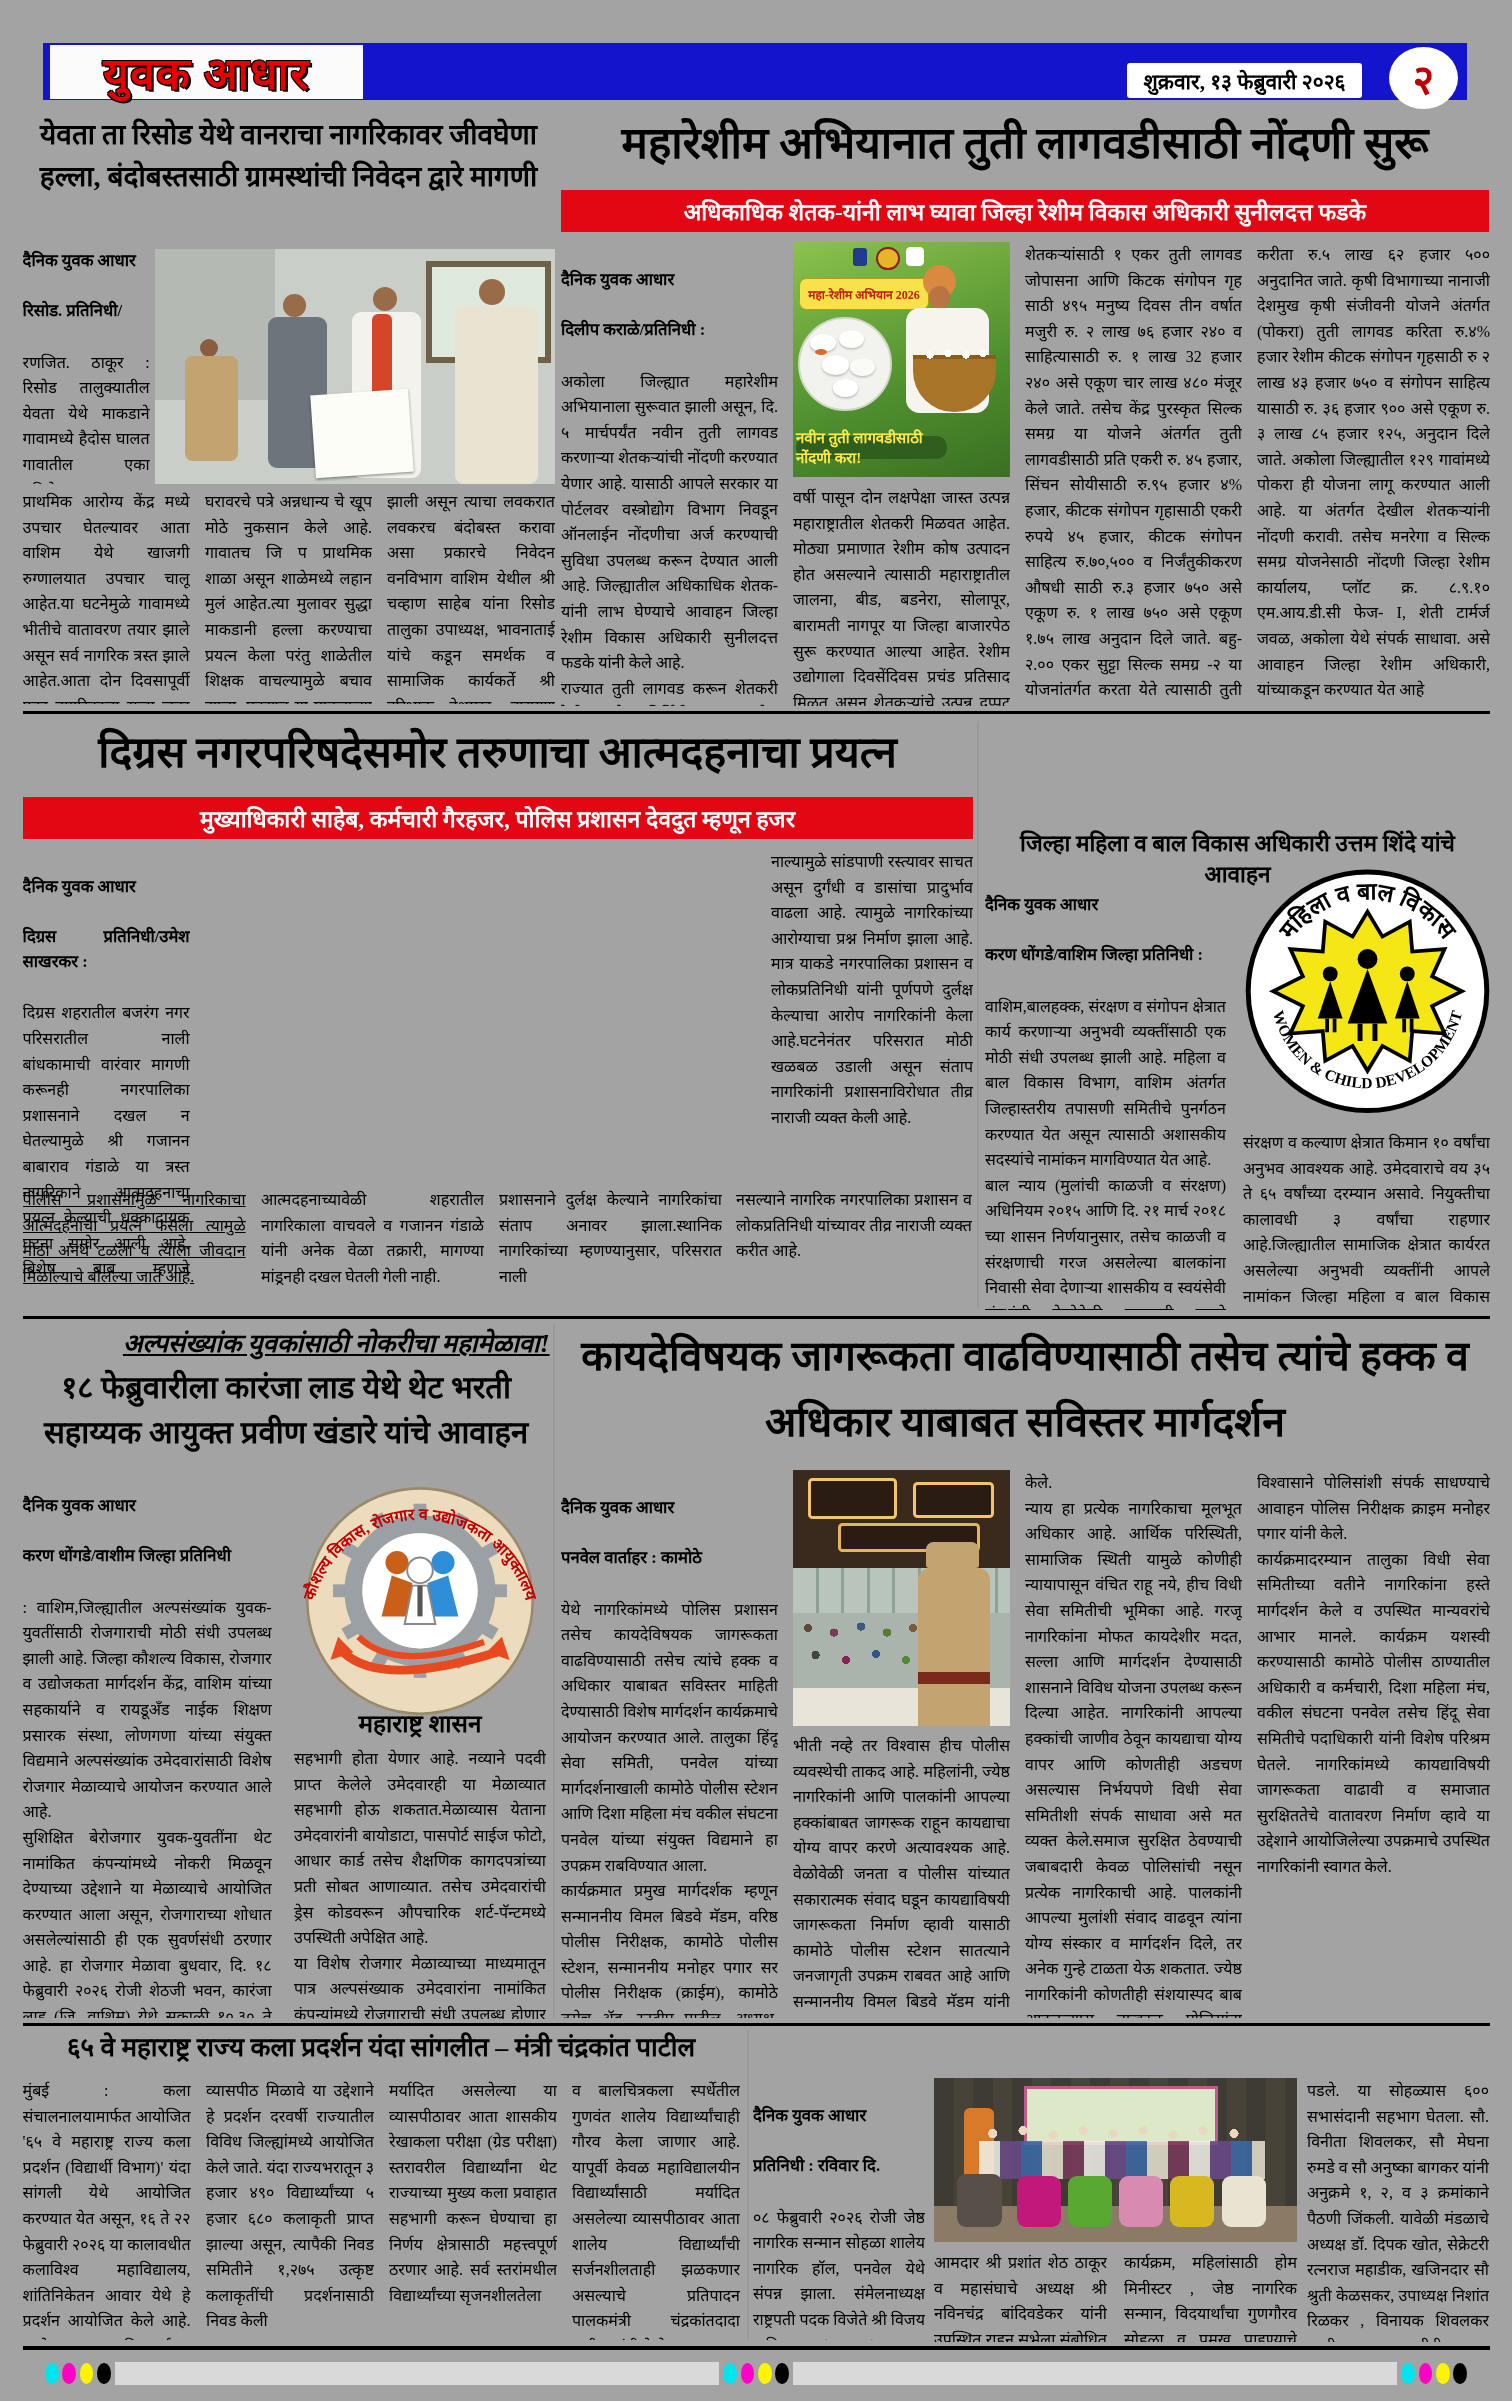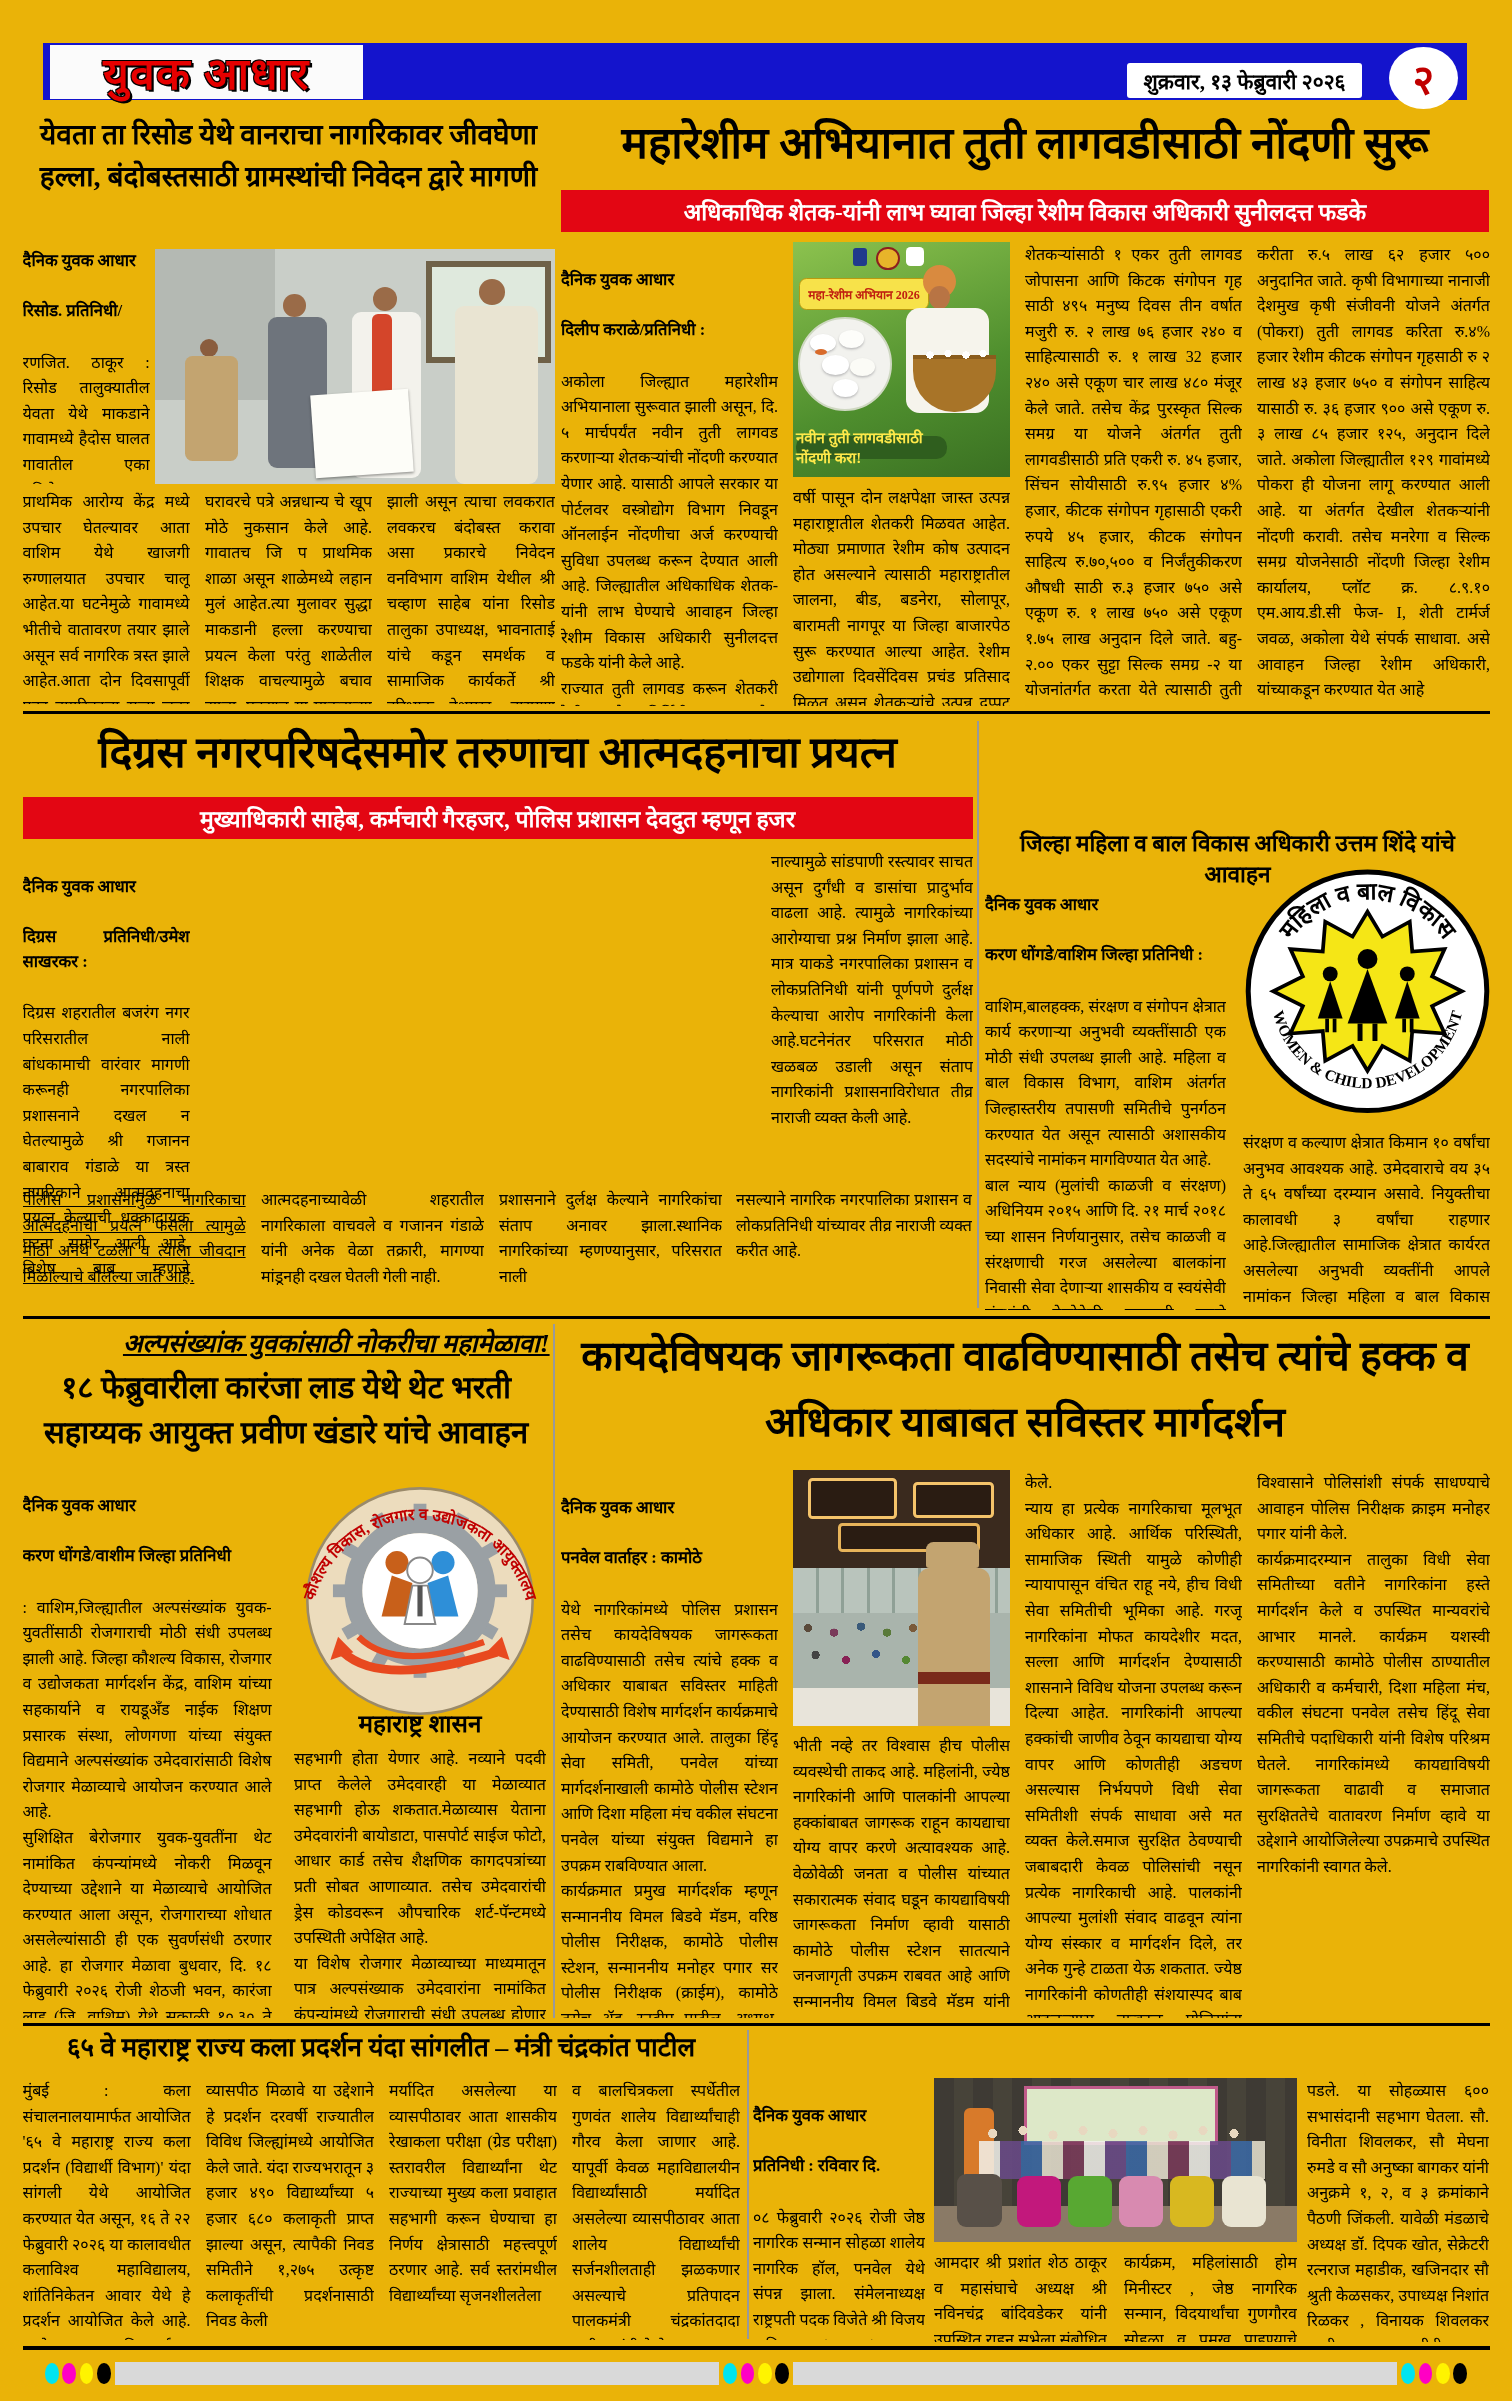--- a/index.html
+++ b/index.html
@@ -1,17 +1,17 @@
 <!DOCTYPE html>
 <html style="font-size:12px"><head>
 <meta charset="utf-8">
 <style>
   html,body{margin:0;padding:0;background:#ffffff;}
   body{font-family:"Liberation Serif","DejaVu Sans",serif;color:#000;}
-  .page{position:relative;width:1512px;height:2401px;background:#eab308;overflow:hidden;}
+  .page{position:relative;width:1512px;height:2401px;background:#a3a3a3;overflow:hidden;}
   .abs{position:absolute;}
   
   .mast-bar{background:#1414cc;}
   .logo-box{background:#fbfbfb;display:flex;align-items:center;justify-content:center;}
   .logo-text{font-size:44px;font-weight:900;color:#e60000;letter-spacing:1.5px;
              text-shadow:2.3px 2.3px 0 #000,-0.8px -0.8px 0 #000,0.8px -0.8px 0 #000,-0.8px 0.8px 0 #000;}
   .date-box{background:#fff;border-radius:3px;display:flex;align-items:center;justify-content:center;
             font-size:21px;font-weight:bold;}
   .page-circle{background:#fff;border-radius:50%;display:flex;align-items:center;justify-content:center;
                font-size:41px;font-weight:900;color:#c00000;}

